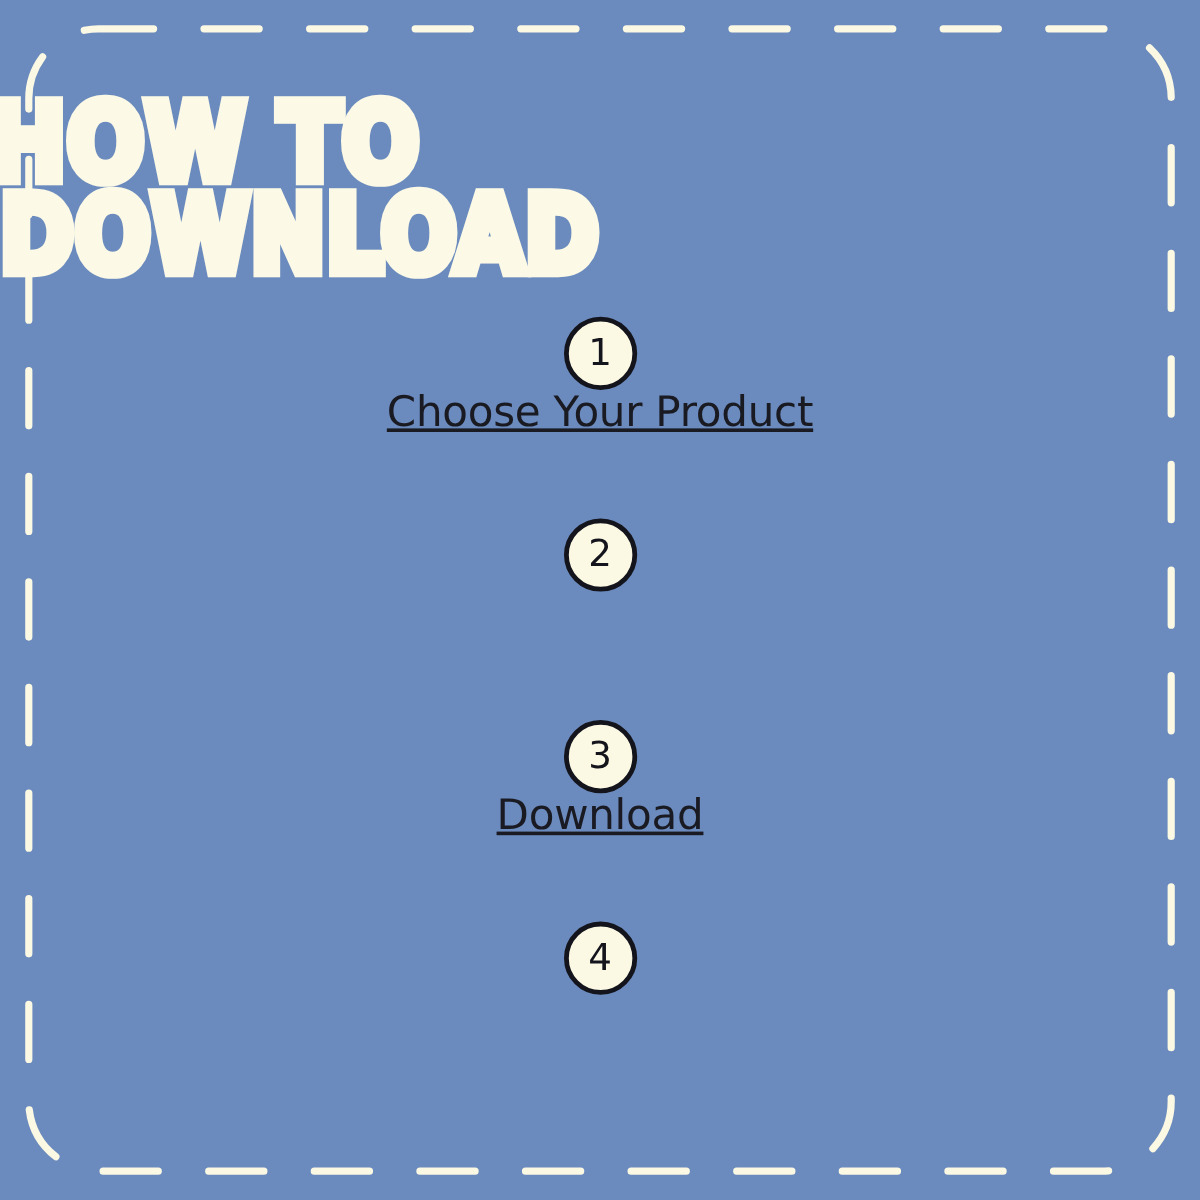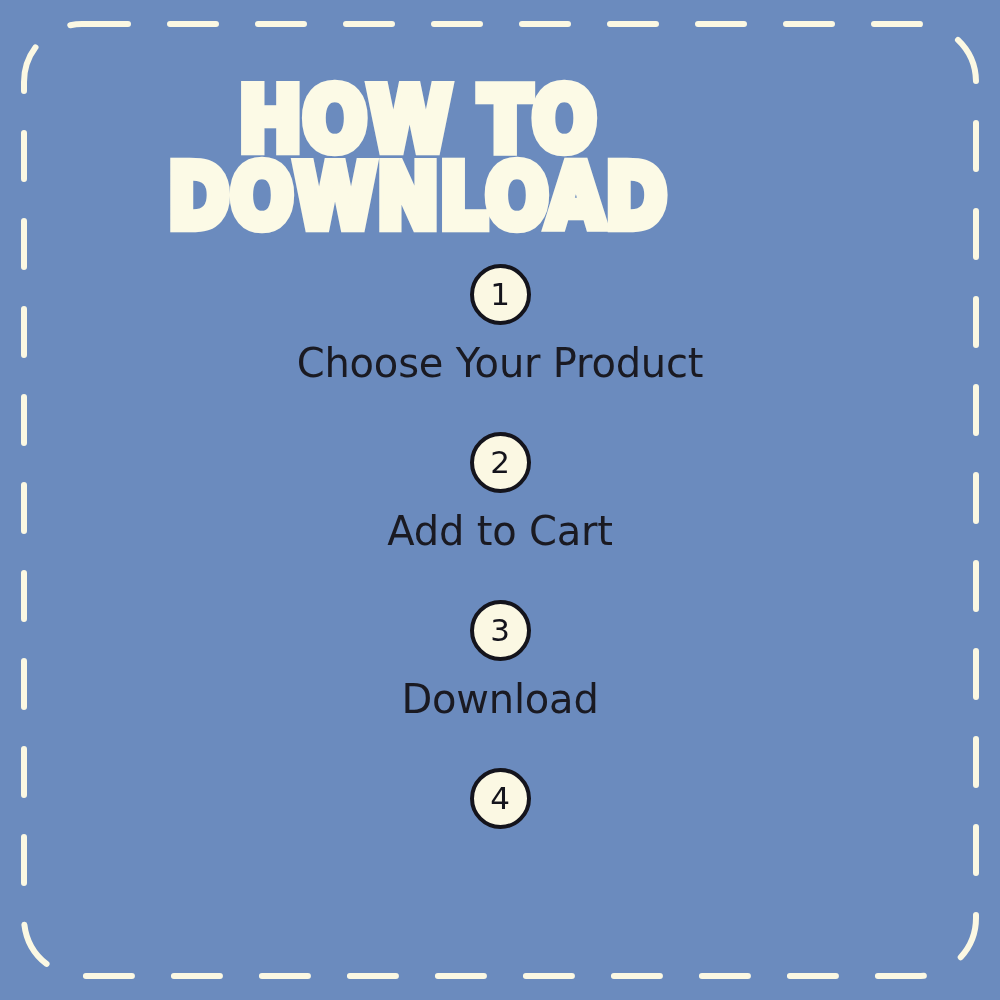--- a/index.html
+++ b/index.html
@@ -31,21 +31,20 @@
     height: 1000px;
     pointer-events: none;
   }
 
   
   #title-block {
     position: absolute;
     left: 0;
     top: 78px;
     width: 836px;
-    text-align: center;
   }
   .title-line {
     display: block;
     color: #FCFAE6;
     font-family: "DejaVu Sans", sans-serif;
     font-weight: 700;
     text-transform: uppercase;
     line-height: 0.96;
     letter-spacing: 1px;
     white-space: nowrap;
@@ -95,28 +94,29 @@
     width: 100%;
     line-height: 53px;
     text-align: center;
     color: #14141C;
     font-family: "DejaVu Sans", sans-serif;
     font-weight: 400;
     font-size: 31px;
   }
   .step-label {
     display: block;
-    margin-top: 16px;
+    margin-top: 0;
     color: #1A1A22;
     font-family: "DejaVu Sans", sans-serif;
     font-weight: 400;
-    font-size: 40px;
+    font-size: 35px;
     letter-spacing: -0.2px;
     line-height: 1.1;
     white-space: nowrap;
+    text-decoration: underline;
   }
 </style>
 </head>
 <body>
 
 <div id="poster">
 
   <svg id="dashed-frame" viewBox="0 0 1000 1000" width="1000" height="1000" aria-hidden="true">
     <rect x="24" y="24" width="952" height="952" rx="58" ry="58" fill="none" stroke="#FBF8E3" stroke-width="6" stroke-linecap="round" stroke-dasharray="46 42"></rect>
   </svg>
@@ -132,21 +132,20 @@
       <div class="step-badge">
         <span class="step-number">1</span>
       </div>
       <span class="step-label">Choose Your Product</span>
     </div>
 
     <div class="step">
       <div class="step-badge">
         <span class="step-number">2</span>
       </div>
-      <span class="step-label">Add to Cart</span>
     </div>
 
     <div class="step">
       <div class="step-badge">
         <span class="step-number">3</span>
       </div>
       <span class="step-label">Download</span>
     </div>
 
     <div class="step">

